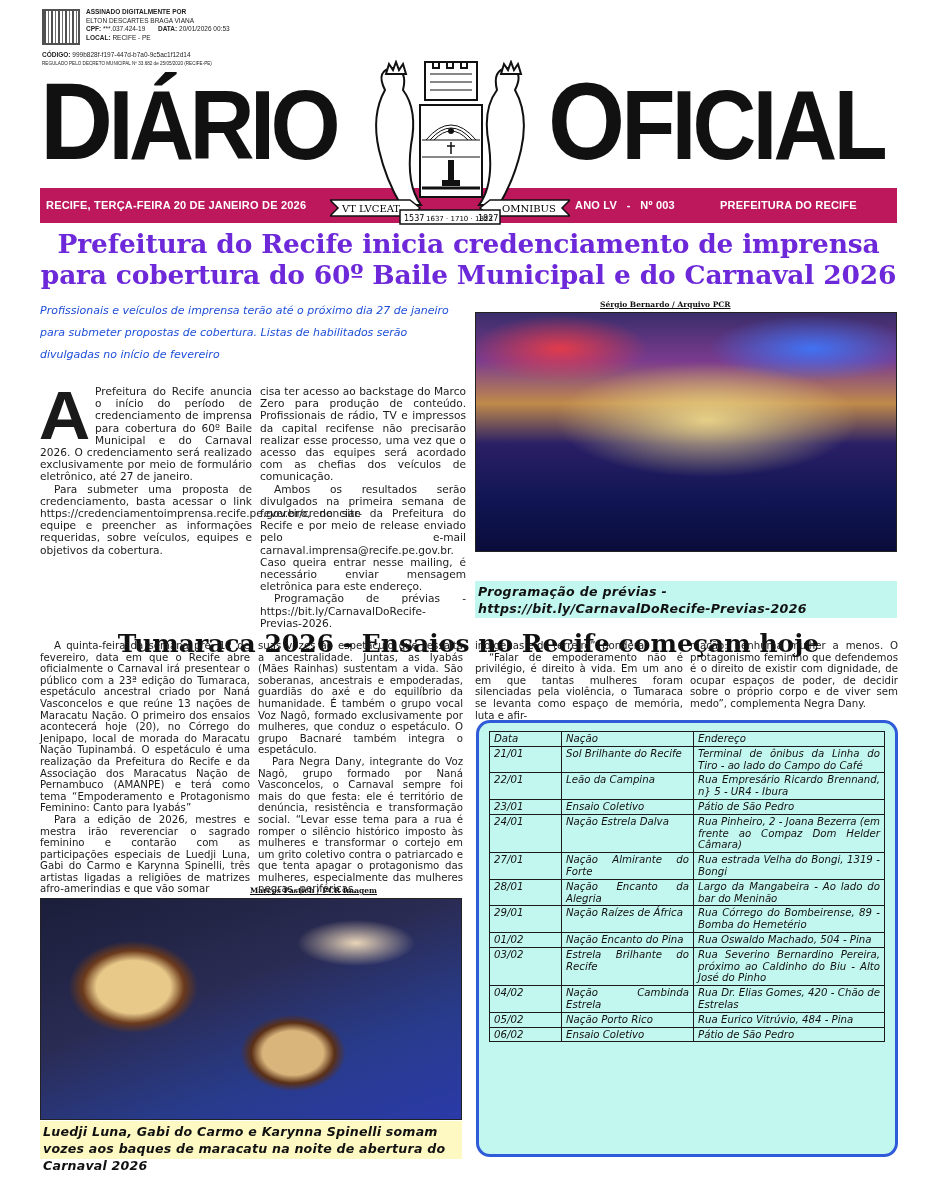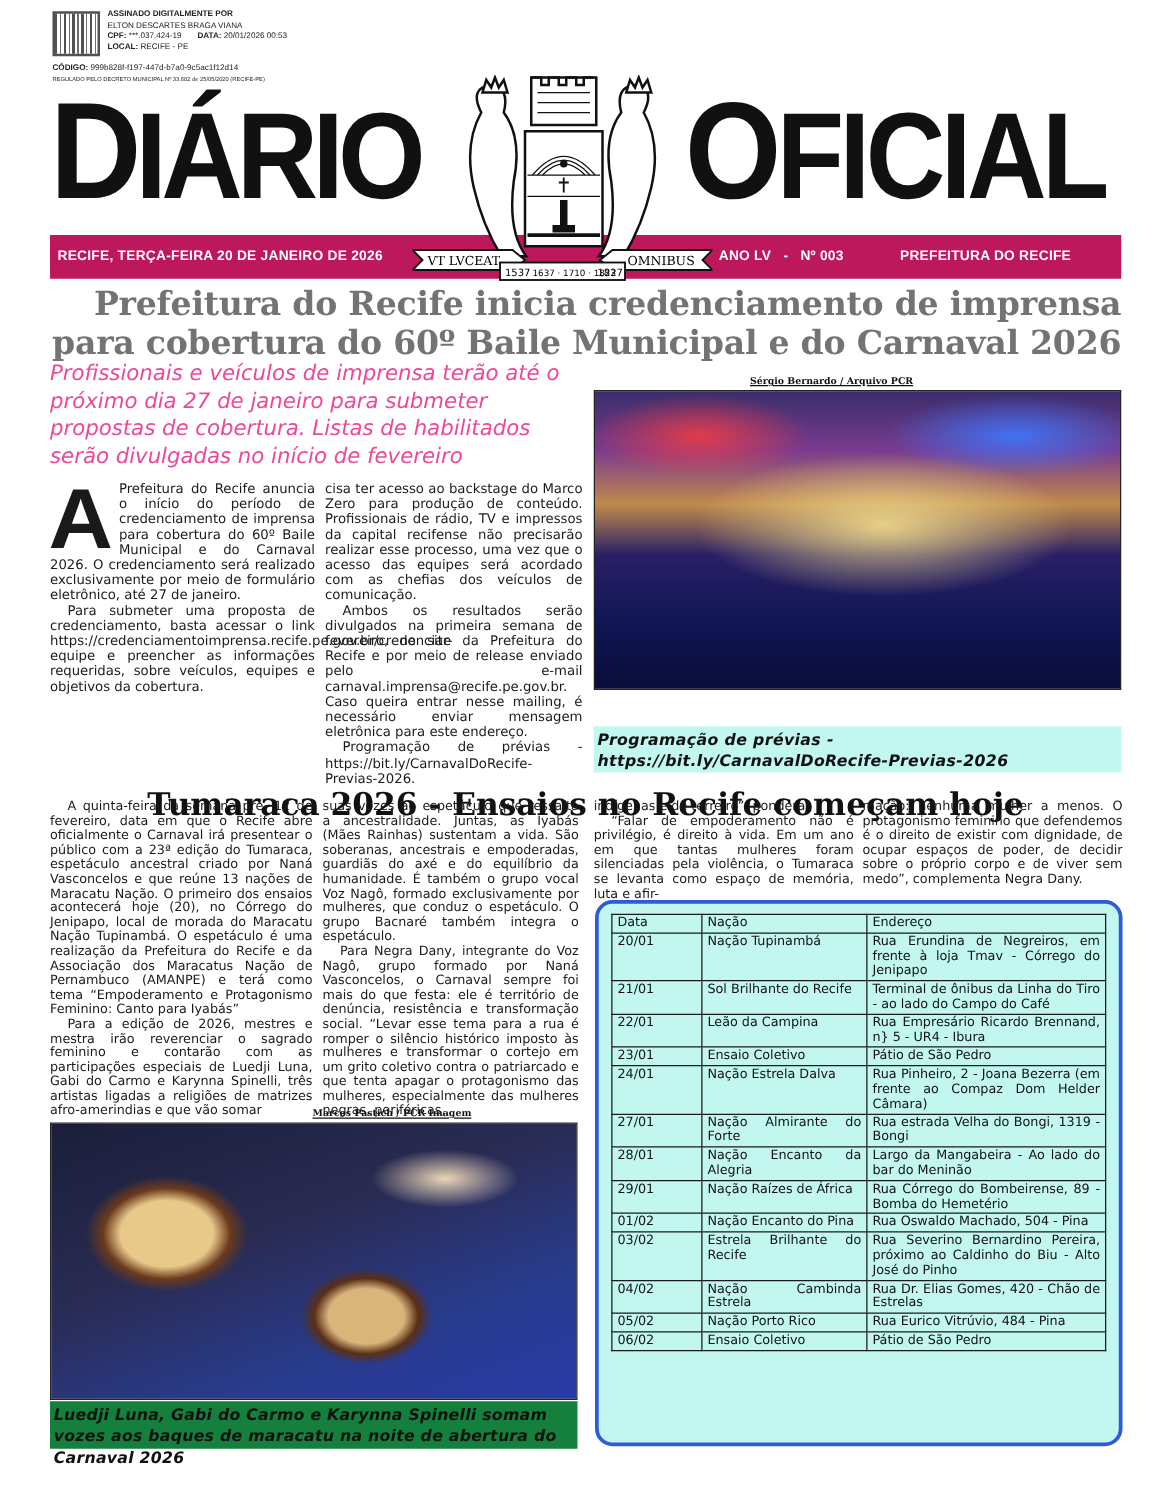--- a/index.html
+++ b/index.html
@@ -20,22 +20,22 @@
   
   .mast-left { left: 40px; top: 72px; font-family: "Liberation Sans", sans-serif; font-weight: bold; font-size: 98px; letter-spacing: -5px; line-height: 98px; transform: scaleX(0.92); transform-origin: left; }
   .mast-right { left: 548px; top: 72px; font-family: "Liberation Sans", sans-serif; font-weight: bold; font-size: 98px; letter-spacing: -4px; line-height: 98px; transform: scaleX(0.9); transform-origin: left; }
   .big-first { font-size: 110px; }
   .bar { left: 40px; top: 188px; width: 857px; height: 35px; background: #be185d; }
   .bar span { position: absolute; top: 11px; color: #fff; font-family: "Liberation Sans", sans-serif; font-weight: bold; font-size: 11px; letter-spacing: .2px; }
 
   .crest { left: 330px; top: 60px; width: 240px; height: 165px; }
 
   
-  .h1 { left: 40px; top: 228px; width: 857px; text-align: right; font-family: "DejaVu Serif", serif; font-weight: bold; font-size: 26.5px; line-height: 31px; color: #737373; letter-spacing: -0.2px; }
-  .lead { left: 40px; top: 288px; width: 425px; color: #ec4899; font-style: italic; font-size: 17px; line-height: 22px; font-family: "DejaVu Sans", sans-serif; }
+  .h1 { left: 40px; top: 228px; width: 857px; text-align: center; font-family: "DejaVu Serif", serif; font-weight: bold; font-size: 26.5px; line-height: 31px; color: #6d28d9; letter-spacing: -0.2px; }
+  .lead { left: 40px; top: 300px; width: 425px; color: #1d4ed8; font-style: italic; font-size: 11px; line-height: 22px; font-family: "DejaVu Sans", sans-serif; }
   .credit { font-family: "DejaVu Serif", serif; font-weight: bold; font-size: 7.5px; color: #111; text-align: left; text-decoration: underline; }
   .credit1 { left: 600px; top: 300px; width: 297px; }
   .photo1 { left: 475px; top: 312px; width: 422px; height: 240px; border: 1px solid #222;
     background:
       radial-gradient(ellipse 60% 40% at 55% 45%, rgba(240,220,140,.9), transparent 60%),
       radial-gradient(ellipse 30% 20% at 20% 15%, rgba(255,60,60,.8), transparent 70%),
       radial-gradient(ellipse 35% 20% at 80% 15%, rgba(60,120,255,.9), transparent 70%),
       linear-gradient(180deg, #3a2d6b 0%, #7a3b8e 20%, #c08a4a 38%, #2a1f66 55%, #0f1552 80%, #0a0c3a 100%); }
   .cap1 { left: 475px; top: 553px; width: 422px; height: 37px; background: #c2f7ef; font-style: italic; font-weight: bold; font-size: 12.6px; line-height: 17px; padding: 2px 3px; color: #111; letter-spacing: .3px; margin-top: 28px; }
 
@@ -53,25 +53,25 @@
   .c5 { left: 475px; top: 640px; width: 208px; font-size: 10.2px; line-height: 11.6px; }
   .c6 { left: 690px; top: 640px; width: 208px; font-size: 10.2px; line-height: 11.6px; }
 
   .credit2 { left: 250px; top: 886px; width: 212px; }
   .photo2 { left: 40px; top: 898px; width: 422px; height: 222px; border: 1px solid #222;
     background:
       radial-gradient(ellipse 22% 30% at 22% 40%, #e8c98a 0 40%, #6b3a1c 55%, transparent 70%),
       radial-gradient(ellipse 18% 25% at 60% 70%, #d9b57c 0 40%, #5a2f16 55%, transparent 70%),
       radial-gradient(ellipse 20% 15% at 75% 20%, #e9d5b8, transparent 70%),
       linear-gradient(160deg, #1b1e3a 0%, #2a2b52 40%, #283b8a 70%, #2a3aa8 100%); }
-  .cap2 { left: 40px; top: 1121px; width: 422px; height: 38px; background: #15803d; font-style: italic; font-weight: bold; font-size: 12.6px; line-height: 17px; padding: 2px 3px; color: #111; letter-spacing: .2px; }
+  .cap2 { left: 40px; top: 1121px; width: 422px; height: 38px; background: #fef9c3; font-style: italic; font-weight: bold; font-size: 12.6px; line-height: 17px; padding: 2px 3px; color: #111; letter-spacing: .2px; }
 
   
   .tbox { left: 476px; top: 720px; width: 422px; height: 437px; border: 3px solid #2f5bd8; border-radius: 14px; background: #c2f7ef; padding: 8px 10px; }
-  table { border-collapse: collapse; width: 100%; font-family: "DejaVu Sans", sans-serif; font-size: 10.2px; line-height: 11.8px; color: #111; }
+  table { border-collapse: collapse; width: 100%; font-family: "DejaVu Sans", sans-serif; font-size: 10.2px; line-height: 11.8px; color: #111; font-style: italic; }
   td, th { border: 1.3px solid #1a1a1a; padding: 1px 4px 1px 4px; vertical-align: top; text-align: left; font-weight: normal; }
   td.col-date { width: 72px; }
   td.col-nation { width: 132px; text-align: justify; }
   td.col-addr { text-align: justify; }
 </style>
 </head>
 <body>
 
 <div class="abs sig">
   <div class="qr"></div>
@@ -173,25 +173,20 @@
   <table>
     <thead>
       <tr>
         <th>Data</th>
         <th>Nação</th>
         <th>Endereço</th>
       </tr>
     </thead>
     <tbody>
       <tr>
-          <td class="col-date">20/01</td>
-          <td class="col-nation">Nação Tupinambá</td>
-          <td class="col-addr">Rua Erundina de Negreiros, em frente à loja Tmav - Córrego do Jenipapo</td>
-        </tr>
-      <tr>
           <td class="col-date">21/01</td>
           <td class="col-nation">Sol Brilhante do Recife</td>
           <td class="col-addr">Terminal de ônibus da Linha do Tiro - ao lado do Campo do Café</td>
         </tr>
       <tr>
           <td class="col-date">22/01</td>
           <td class="col-nation">Leão da Campina</td>
           <td class="col-addr">Rua Empresário Ricardo Brennand, n} 5 - UR4 - Ibura</td>
         </tr>
       <tr>

